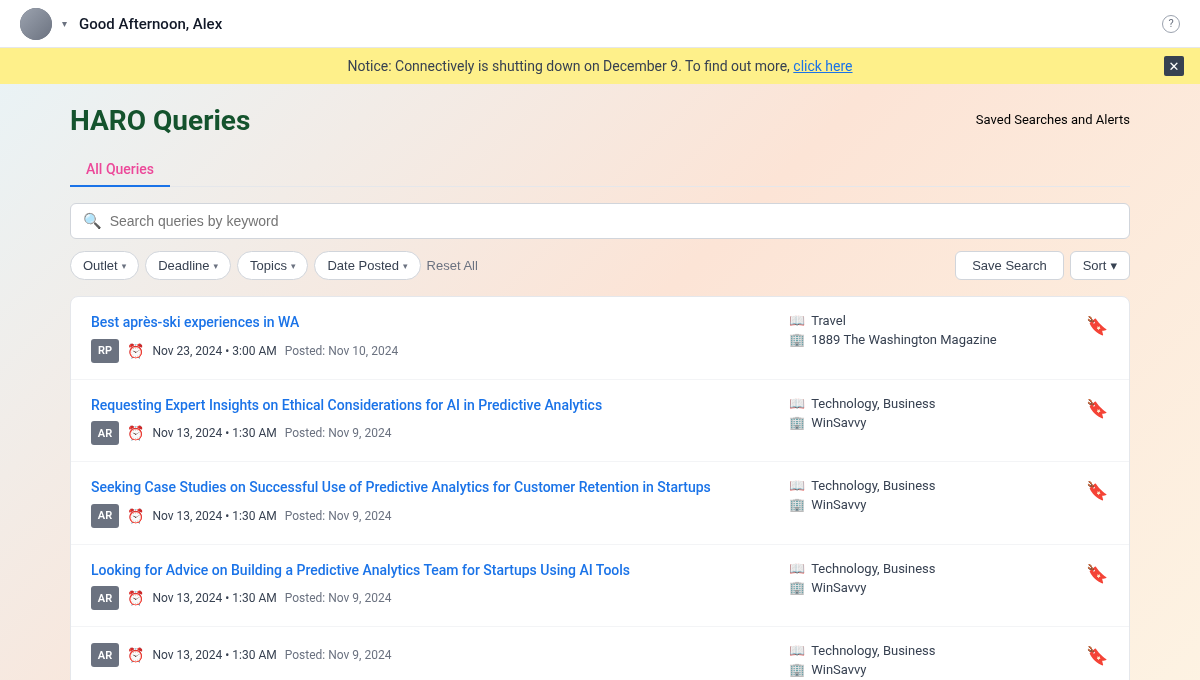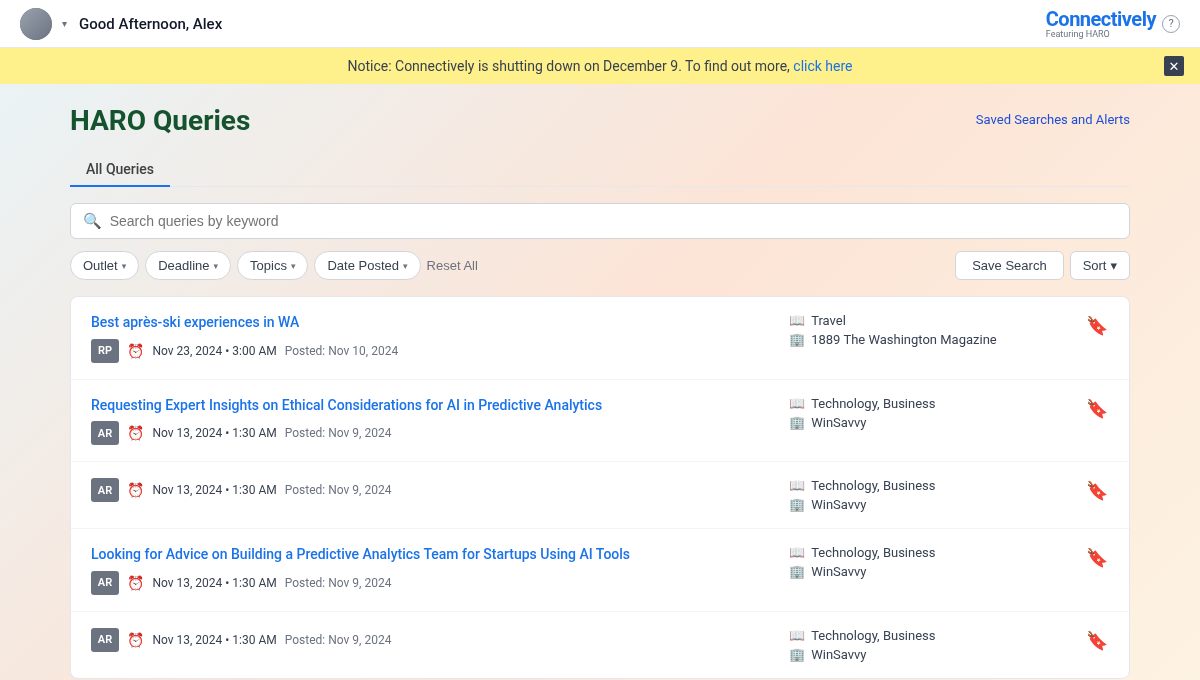--- a/index.html
+++ b/index.html
@@ -80,20 +80,21 @@
       justify-content: center;
       position: relative;
       font-size: 14px;
       color: #374151;
     }
     .notice-text {
       text-align: center;
     }
     .notice-link {
       color: #1a73e8;
+      text-decoration: underline;
       cursor: pointer;
     }
     .notice-close {
       position: absolute;
       right: 16px;
       top: 50%;
       transform: translateY(-50%);
       background: #374151;
       color: white;
       border: none;
@@ -119,21 +120,21 @@
       justify-content: space-between;
       margin-bottom: 16px;
     }
     .page-title {
       font-size: 28px;
       font-weight: 700;
       color: #14532d;
     }
     .saved-searches-link {
       font-size: 13px;
-      color: #1d4ed8;
+      color: #000000;
       cursor: pointer;
       text-decoration: none;
       margin-top: 8px;
     }
 
     
     .tabs {
       display: flex;
       gap: 0;
       border-bottom: 1px solid #e5e7eb;
@@ -141,21 +142,21 @@
     }
     .tab {
       padding: 8px 16px;
       font-size: 14px;
       cursor: pointer;
       color: #6b7280;
       border-bottom: 2px solid transparent;
       margin-bottom: -1px;
     }
     .tab.active {
-      color: #404040;
+      color: #ec4899;
       border-bottom: 2px solid #1a73e8;
       font-weight: 500;
     }
 
     
     .search-bar {
       display: flex;
       align-items: center;
       border: 1px solid #d1d5db;
       border-radius: 6px;
@@ -356,24 +357,20 @@
 
 <div class="header">
   <div class="header-left">
     <div class="avatar">
       <div class="avatar-img"></div>
     </div>
     <span class="chevron-down">▾</span>
     <span class="greeting">Good Afternoon, Alex</span>
   </div>
   <div class="logo-area">
-    <div>
-      <div style="font-size:20px;font-weight:700;color:#1a73e8;letter-spacing:-0.5px;line-height:1;">Connectively</div>
-      <div style="font-size:9px;color:#6b7280;">Featuring HARO</div>
-    </div>
     <div class="help-icon">?</div>
   </div>
 </div>
 
 <div class="notice-banner">
   <div class="notice-text">
     <span>Notice: Connectively is shutting down on December 9. To find out more,</span>
     <span> </span>
     <a class="notice-link">click here</a>
   </div>
@@ -467,20 +464,21 @@
         <div class="outlet-row">
           <span class="outlet-icon">🏢</span>
           <span class="outlet-text">WinSavvy</span>
         </div>
       </div>
       <button class="bookmark-btn">🔖</button>
     </div>
   </div>
       <div class="query-item">
     <div class="query-left">
+      <div class="query-title">Seeking Case Studies on Successful Use of Predictive Analytics for Customer Retention in Startups</div>
       <div class="query-meta">
         <span class="badge badge-ar">AR</span>
         <span class="clock-icon">⏰</span>
         <span class="deadline-date">Nov 13, 2024 • 1:30 AM</span>
         <span class="posted-date">Posted: Nov 9, 2024</span>
       </div>
     </div>
     <div class="query-right">
       <div class="category-info">
         <div class="category-row">

